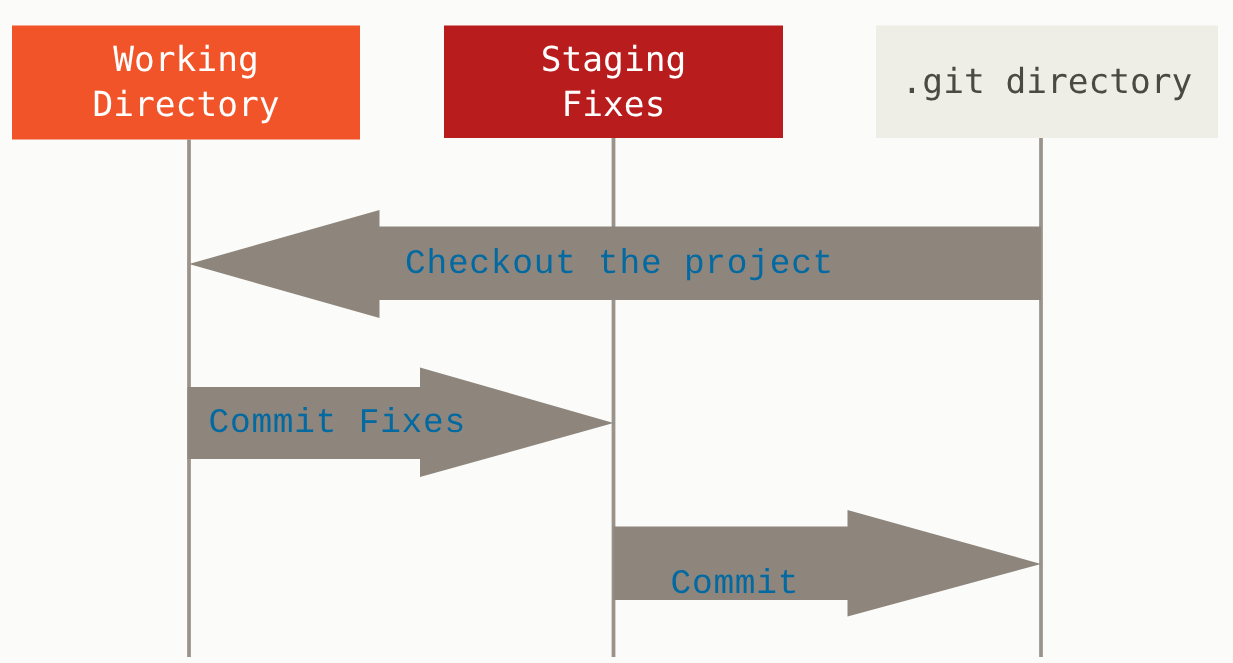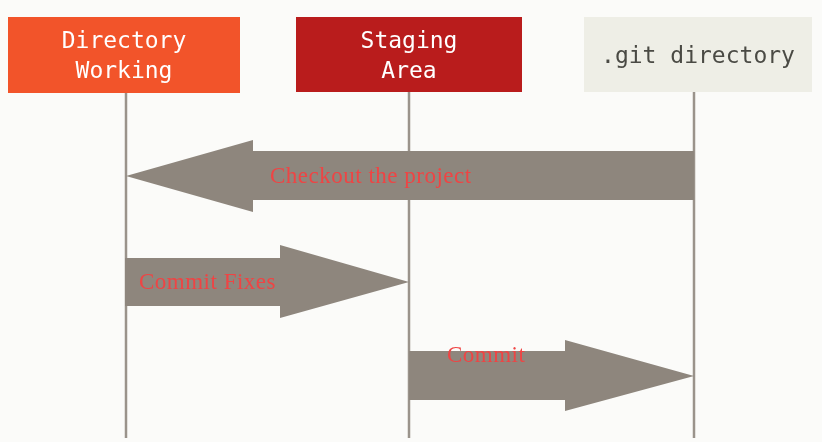--- a/index.html
+++ b/index.html
@@ -53,29 +53,29 @@
   #box-repository {
     left: 584px; top: 17px; width: 228px; height: 75px;
     background: #eeeee6;
     color: #4a4a44;
   }
   .box-line {
     display: block;
   }
   .arrow-label {
     position: absolute;
-    font-family: Liberation Serif, serif;
+    font-family: Liberation Mono, monospace;
     font-size: 23px;
-    color: #ef4444;
+    color: #0369a1;
     white-space: pre;
     letter-spacing: 0.5px;
   }
   #label-checkout { left: 270px; top: 163px; }
   #label-stage    { left: 139px; top: 269px; }
-  #label-commit   { left: 447px; top: 342px; }
+  #label-commit   { left: 447px; top: 376px; }
 </style>
 </head>
 <body>
 
 <div id="diagram">
 
   <svg class="layer" viewBox="0 0 822 442">
 
     <g>
       <line x1="126" y1="93" x2="126" y2="438" stroke="#9a938b" stroke-width="2.5"></line>
@@ -90,27 +90,27 @@
     <g>
       <polygon fill="#8e867d" points="125,258 280,258 280,245 409,282 280,318 280,306 125,306"></polygon>
     </g>
 
     <g>
       <polygon fill="#8e867d" points="409,351 565,351 565,340 694,376 565,411 565,400 409,400"></polygon>
     </g>
   </svg>
 
   <div class="node-box" id="box-working">
+    <span class="box-line">Working</span>
     <span class="box-line">Directory</span>
-    <span class="box-line">Working</span>
   </div>
 
   <div class="node-box" id="box-staging">
     <span class="box-line">Staging</span>
-    <span class="box-line">Area</span>
+    <span class="box-line">Fixes</span>
   </div>
 
   <div class="node-box" id="box-repository">
     <span class="box-line">.git directory</span>
   </div>
 
   <div class="arrow-label" id="label-checkout">Checkout the project</div>
 
   <div class="arrow-label" id="label-stage">Commit Fixes</div>
 

